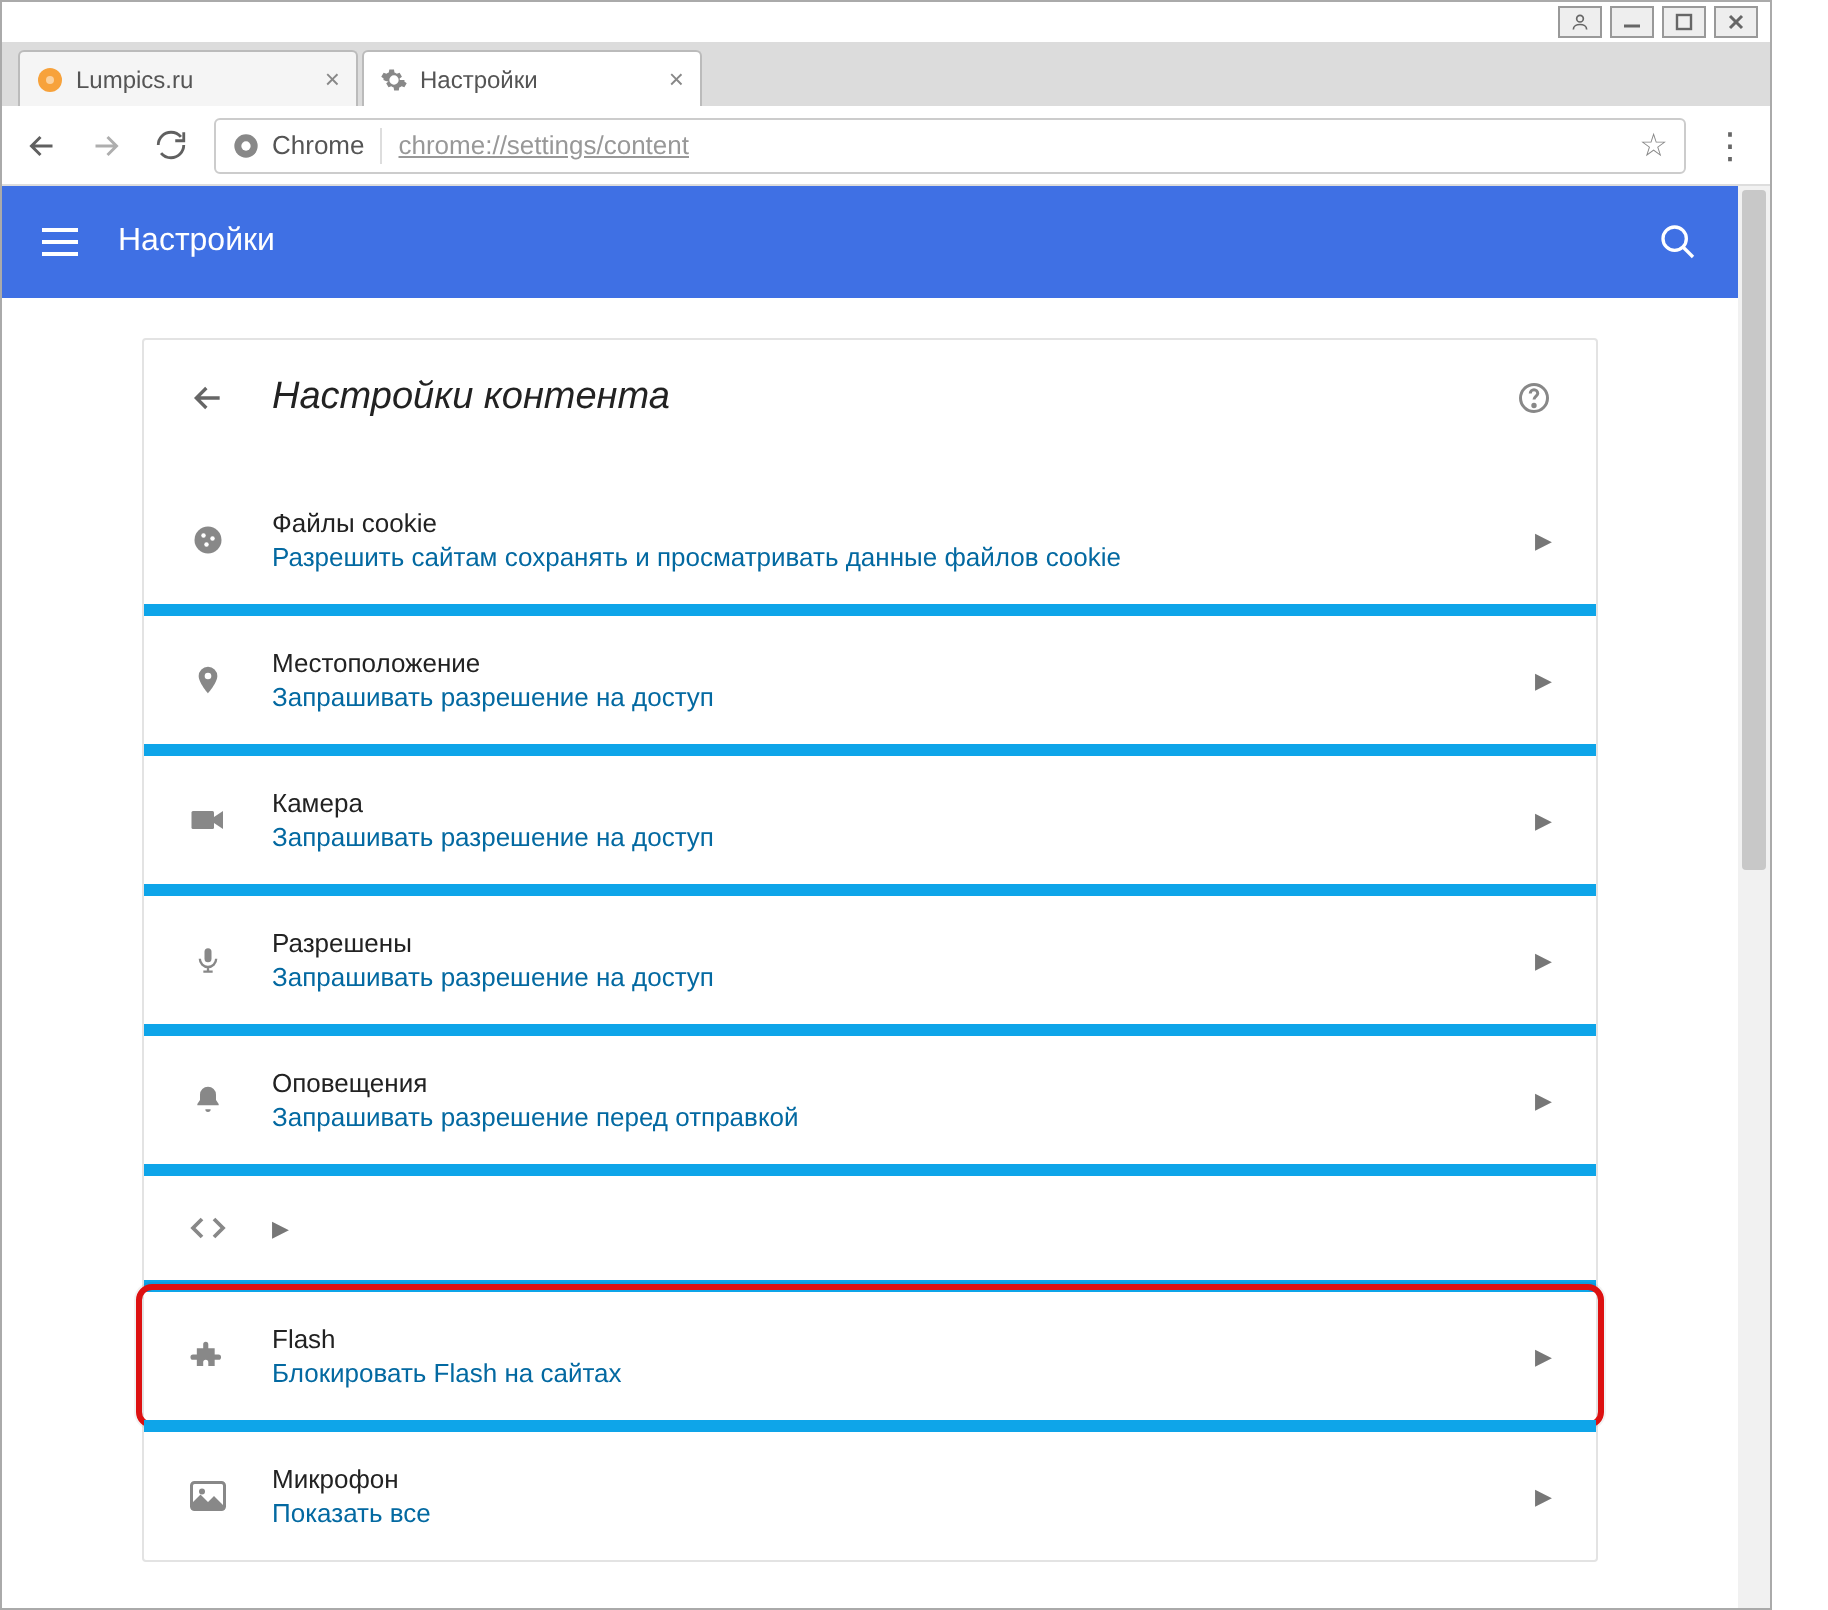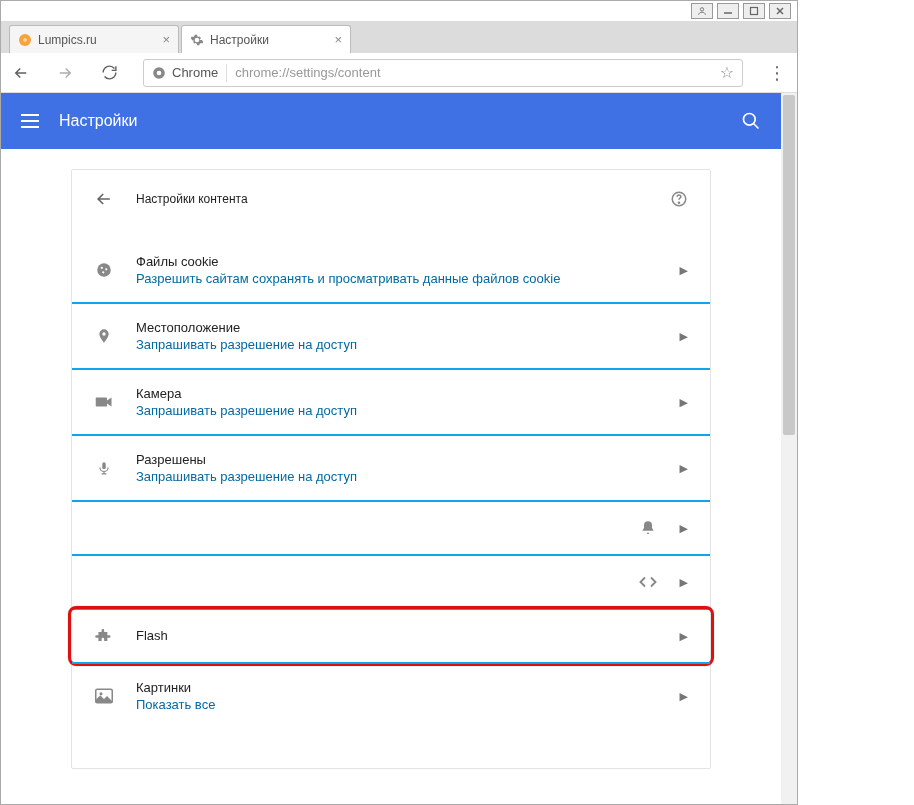--- a/index.html
+++ b/index.html
@@ -1,61 +1,61 @@
 <!DOCTYPE html>
 <html><head>
 <meta charset="utf-8">
 <style>
 * { margin: 0; padding: 0; box-sizing: border-box; }
 body { font-family: Arial, sans-serif; background: #fff; width: 914px; height: 805px; overflow: hidden; position: relative; }
 
 
-.window-frame { border: 1px solid #aaa; width: 798px; height: 805px; position: relative; background: #fff; }
+.window-frame { border: 1px solid #aaa; width: 886px; height: 805px; position: relative; background: #fff; }
 .titlebar { height: 20px; background: #fff; position: relative; }
 .win-controls { position: absolute; right: 6px; top: 2px; display: flex; gap: 4px; }
 .win-btn { width: 22px; height: 16px; border: 1px solid #999; background: #eee; display: flex; align-items: center; justify-content: center; font-size: 10px; color: #555; }
 
 
 .tabstrip { height: 32px; background: #dcdcdc; display: flex; align-items: flex-end; padding-left: 8px; position: relative; }
 .tab { height: 28px; width: 170px; background: #f5f5f5; border: 1px solid #bbb; border-bottom: none; border-top-left-radius: 3px; border-top-right-radius: 3px; display: flex; align-items: center; padding: 0 8px; font-size: 12px; color: #555; margin-right: 2px; position: relative; }
 .tab.active { background: #fff; }
 .tab-favicon { width: 14px; height: 14px; margin-right: 6px; display: flex; align-items: center; justify-content: center; }
 .tab-title { flex: 1; white-space: nowrap; overflow: hidden; text-overflow: ellipsis; }
 .tab-close { font-size: 13px; color: #888; cursor: default; }
 
 
-.toolbar { height: 40px; background: #fff; border-bottom: 1px solid #ddd; display: flex; align-items: center; padding: 0 10px; gap: 24px; }
+.toolbar { height: 40px; background: #fff; border-bottom: 1px solid #ddd; display: flex; align-items: center; padding: 0 10px; gap: 12px; }
 .nav-btn { color: #6a6a6a; display: flex; align-items: center; justify-content: center; width: 20px; height: 20px; }
 .omnibox { flex: 1; height: 28px; border: 1px solid #ccc; border-radius: 3px; display: flex; align-items: center; padding: 0 8px; gap: 6px; font-size: 13px; color: #333; }
 .omni-origin { color: #555; }
 .omni-sep { width: 1px; height: 18px; background: #ddd; margin: 0 2px; }
-.omni-url { color: #989898; flex: 1; }
+.omni-url { color: #989898; flex: 1; text-decoration: underline; }
 .star { color: #888; font-size: 16px; }
 .dots-btn { color: #666; font-size: 18px; width: 20px; text-align: center; }
 
 
 .viewport { height: calc(805px - 20px - 32px - 40px - 2px); display: flex; position: relative; }
 .page { flex: 1; overflow: hidden; position: relative; }
 .vscrollbar { width: 16px; background: #f1f1f1; position: relative; }
 .vthumb { position: absolute; top: 2px; right: 2px; width: 12px; height: 340px; background: #c8c8c8; border-radius: 2px; }
 
 
 .appbar { height: 56px; background: #3f70e4; color: #fff; display: flex; align-items: center; padding: 0 20px; gap: 20px; }
 .menu-icon-lines { width: 18px; height: 14px; display: flex; flex-direction: column; justify-content: space-between; }
 .menu-icon-lines div { height: 2px; background: #fff; }
 .appbar-title { font-size: 16px; font-weight: 500; flex: 1; }
 
 
 .card-area { padding: 20px 70px 0 70px; }
 .card { background: #fff; border: 1px solid #e3e3e3; border-radius: 2px; min-height: 600px; }
 .card-header { height: 58px; display: flex; align-items: center; padding: 0 22px; gap: 22px; }
-.card-header-title { font-size: 12px; color: #222; flex: 1; }
+.card-header-title { font-size: 19px; color: #222; flex: 1; font-style: italic; }
 
 .setting-row { display: flex; align-items: center; padding: 16px 22px 16px 22px; gap: 22px; position: relative; cursor: default; }
-.setting-row + .setting-row { border-top: 2px solid #0ea5e9; justify-content: flex-end; }
+.setting-row + .setting-row { border-top: 6px solid #0ea5e9; }
 .row-icon { width: 20px; height: 20px; color: #777; display: flex; align-items: center; justify-content: center; }
 .row-text { flex: 1; }
 .row-title { font-size: 13px; color: #222; margin-bottom: 2px; }
 .row-sub { font-size: 13px; color: #0369a1; }
 .row-arrow { color: #777; font-size: 11px; }
 
 
 .highlight { position: absolute; border: 3px solid #d11; border-radius: 8px; pointer-events: none; box-shadow: 0 0 0 1px rgba(0,0,0,0.05); }
 
 svg { display: block; }
@@ -241,55 +241,60 @@
             </div>
             <div class="row-arrow">▶</div>
           </div>
 
           <div class="setting-row">
             <div class="row-icon">
               <svg width="16" height="18" viewBox="0 0 24 24" fill="#888">
                   <path d="M12 2a6 6 0 00-6 6v4l-2 3v1h16v-1l-2-3V8a6 6 0 00-6-6zM10 19a2 2 0 004 0z"></path>
                 </svg>
             </div>
+            <div class="row-text">
+              <div class="row-title">Оповещения</div>
+              <div class="row-sub">Запрашивать разрешение перед отправкой</div>
+            </div>
             <div class="row-arrow">▶</div>
           </div>
 
           <div class="setting-row">
             <div class="row-icon">
               <svg width="18" height="14" viewBox="0 0 24 16" fill="none" stroke="#888" stroke-width="2.5">
                   <path d="M8 2L2 8l6 6M16 2l6 6-6 6"></path>
                 </svg>
             </div>
             <div class="row-arrow">▶</div>
           </div>
 
           <div class="setting-row" style="position:relative;">
             <div class="row-icon">
               <svg width="18" height="18" viewBox="0 0 24 24" fill="#888">
                   <path d="M3 8h5V5a2 2 0 114 0v3h5v5h3a2 2 0 110 4h-3v5h-5v-3a2 2 0 10-4 0v3H3v-5H0a2 2 0 110-4h3z" transform="translate(2,0) scale(0.85)"></path>
                 </svg>
             </div>
             <div class="row-text">
               <div class="row-title">Flash</div>
+              <div class="row-sub">Блокировать Flash на сайтах</div>
             </div>
             <div class="row-arrow">▶</div>
             <div class="highlight" style="left:-4px; right:-4px; top:-4px; bottom:-4px;"></div>
           </div>
 
           <div class="setting-row">
             <div class="row-icon">
               <svg width="18" height="16" viewBox="0 0 24 20" fill="#888">
                   <rect x="1" y="1" width="22" height="18" rx="2" fill="none" stroke="#888" stroke-width="2"></rect>
                   <circle cx="8" cy="7" r="2"></circle>
                   <path d="M1 15l6-6 5 5 4-4 7 7v2H1z"></path>
                 </svg>
             </div>
             <div class="row-text">
-              <div class="row-title">Картинки</div>
+              <div class="row-title">Микрофон</div>
               <div class="row-sub">Показать все</div>
             </div>
             <div class="row-arrow">▶</div>
           </div>
 
         </div>
       </div>
 
     </div>
     <div class="vscrollbar">

